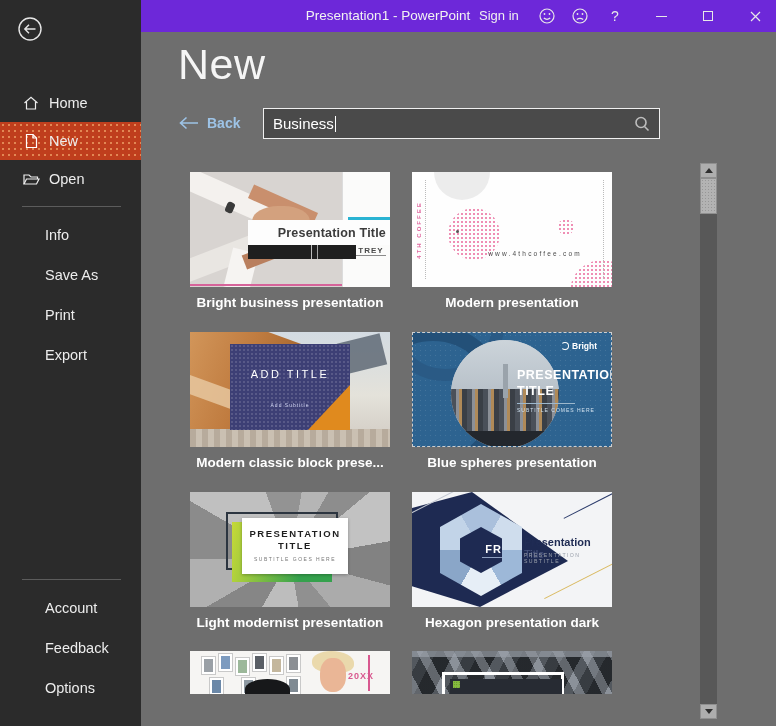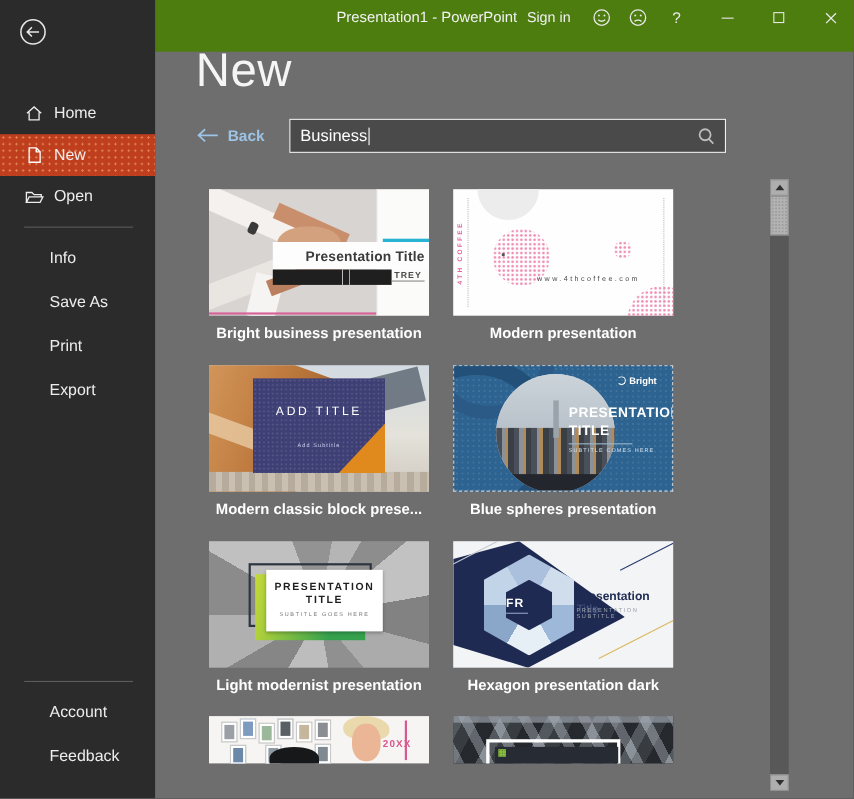--- a/index.html
+++ b/index.html
@@ -4,21 +4,21 @@
 <style>
   * { margin:0; padding:0; box-sizing:border-box; }
   html,body { background:#555; }
   body { font-family:"Liberation Sans", sans-serif; }
   #app {
     position:relative; width:776px; height:726px; overflow:hidden;
     background:#6e6e6e; color:#fff;
   }
 
   
-  .titlebar { position:absolute; left:0; top:0; width:776px; height:47px; background:#4d7c0f; z-index:5; }
+  .titlebar { position:absolute; left:0; top:0; width:776px; height:32px; background:#6d28d9; z-index:5; }
   .tb-title { position:absolute; left:388px; top:0; transform:translateX(-50%); line-height:32px; font-size:13.5px; color:#f2f2f2; white-space:nowrap; }
   .tb-signin { position:absolute; left:479px; top:0; line-height:32px; font-size:13px; color:#f0f0f0; cursor:default; }
   .tb-ico { position:absolute; top:7px; width:18px; height:18px; }
   .tb-help { position:absolute; left:608px; top:0; line-height:32px; font-size:14px; color:#e8e8e8; width:14px; text-align:center; }
   .tb-btn { position:absolute; top:0; width:34px; height:32px; display:flex; align-items:center; justify-content:center; }
   .tb-min i { display:block; width:11px; height:1px; background:#e8e8e8; }
   .tb-max i { display:block; width:10px; height:10px; border:1px solid #e8e8e8; }
 
   
   .sidebar { position:absolute; left:0; top:0; width:141px; height:726px; background:#2b2b2b; z-index:10; display:flex; flex-direction:column; }
@@ -119,21 +119,21 @@
   .t5 .green { left:42px; top:30px; width:100px; height:60px; background:linear-gradient(100deg,#c6d938,#35a14d 70%); background-image:linear-gradient(100deg,#c6d938,#35a14d 70%), radial-gradient(rgba(255,255,255,.25) 0.7px, transparent 1px); background-blend-mode:normal; }
   .t5 .card { left:52px; top:26px; width:106px; height:56px; background:#ffffff; box-shadow:0 1px 3px rgba(0,0,0,.28); text-align:center; }
   .t5 .card .tl { margin-top:10px; font-size:9.5px; font-weight:700; color:#1f1f1f; letter-spacing:1.5px; line-height:12px; }
   .t5 .card .st { margin-top:4px; font-size:5px; color:#777; letter-spacing:1.5px; }
 
   
   .t6 { background:#f3f4f6; }
   .t6 .navy { left:0; top:0; width:100%; height:100%; background:#1e2a52; clip-path:polygon(0 14%, 30% 0, 78% 60%, 34% 100%, 0 82%); }
   .hexclip { clip-path:polygon(50% 0, 100% 25%, 100% 75%, 50% 100%, 0 75%, 0 25%); }
   .t6 .hexphoto { left:28px; top:12px; width:82px; height:92px; background:conic-gradient(from 30deg, #cfdded 0 60deg, #9db8d8 60deg 120deg, #e6eef6 120deg 180deg, #8aa6c8 180deg 240deg, #c2d4e8 240deg 300deg, #aac0dc 300deg 360deg); }
-  .t6 .hexbadge { left:48px; top:35px; width:42px; height:46px; background:#1e2a52; display:flex; flex-direction:column; align-items:flex-start; justify-content:center; }
+  .t6 .hexbadge { left:48px; top:35px; width:42px; height:46px; background:#1e2a52; display:flex; flex-direction:column; align-items:flex-end; justify-content:center; }
   .t6 .hexbadge b { color:#fff; font-size:11px; letter-spacing:1px; }
   .t6 .hexbadge i { display:block; width:20px; height:1px; background:#8fa0c0; margin-top:2px; }
   .t6 .title { left:112px; top:44px; font-size:11px; color:#202c54; }
   .t6 .title b { font-weight:700; }
   .t6 .title .lt { color:#4a5680; font-weight:400; }
   .t6 .sub { left:112px; top:60px; font-size:5.2px; color:#9aa0ab; letter-spacing:1.4px; }
   .t6 .goldline { left:128px; top:88px; width:80px; height:1px; background:#d9b85c; transform:rotate(-27deg); }
   .t6 .navyline { left:148px; top:10px; width:70px; height:1px; background:#2a3a6a; transform:rotate(-27deg); }
   .t6 .grayline { left:-14px; top:12px; width:60px; height:1px; background:#c3c8d2; transform:rotate(-27deg); }
 
@@ -258,20 +258,23 @@
 
     <div class="sb-spacer"></div>
     <div class="sb-divider"></div>
 
     <div class="sb-bottom">
       <div class="sb-item">
           <span>Account</span>
         </div>
       <div class="sb-item">
           <span>Feedback</span>
+        </div>
+      <div class="sb-item">
+          <span>Options</span>
         </div>
     </div>
   </div>
 
   <div class="main">
     <div class="heading">New</div>
 
     <div class="backlink">
       <svg width="20" height="14" viewBox="0 0 20 14">
           <path d="M19 7 H2 M7.5 1.5 L1.5 7 L7.5 12.5" fill="none" stroke="#9dc3e6" stroke-width="1.6"></path>

